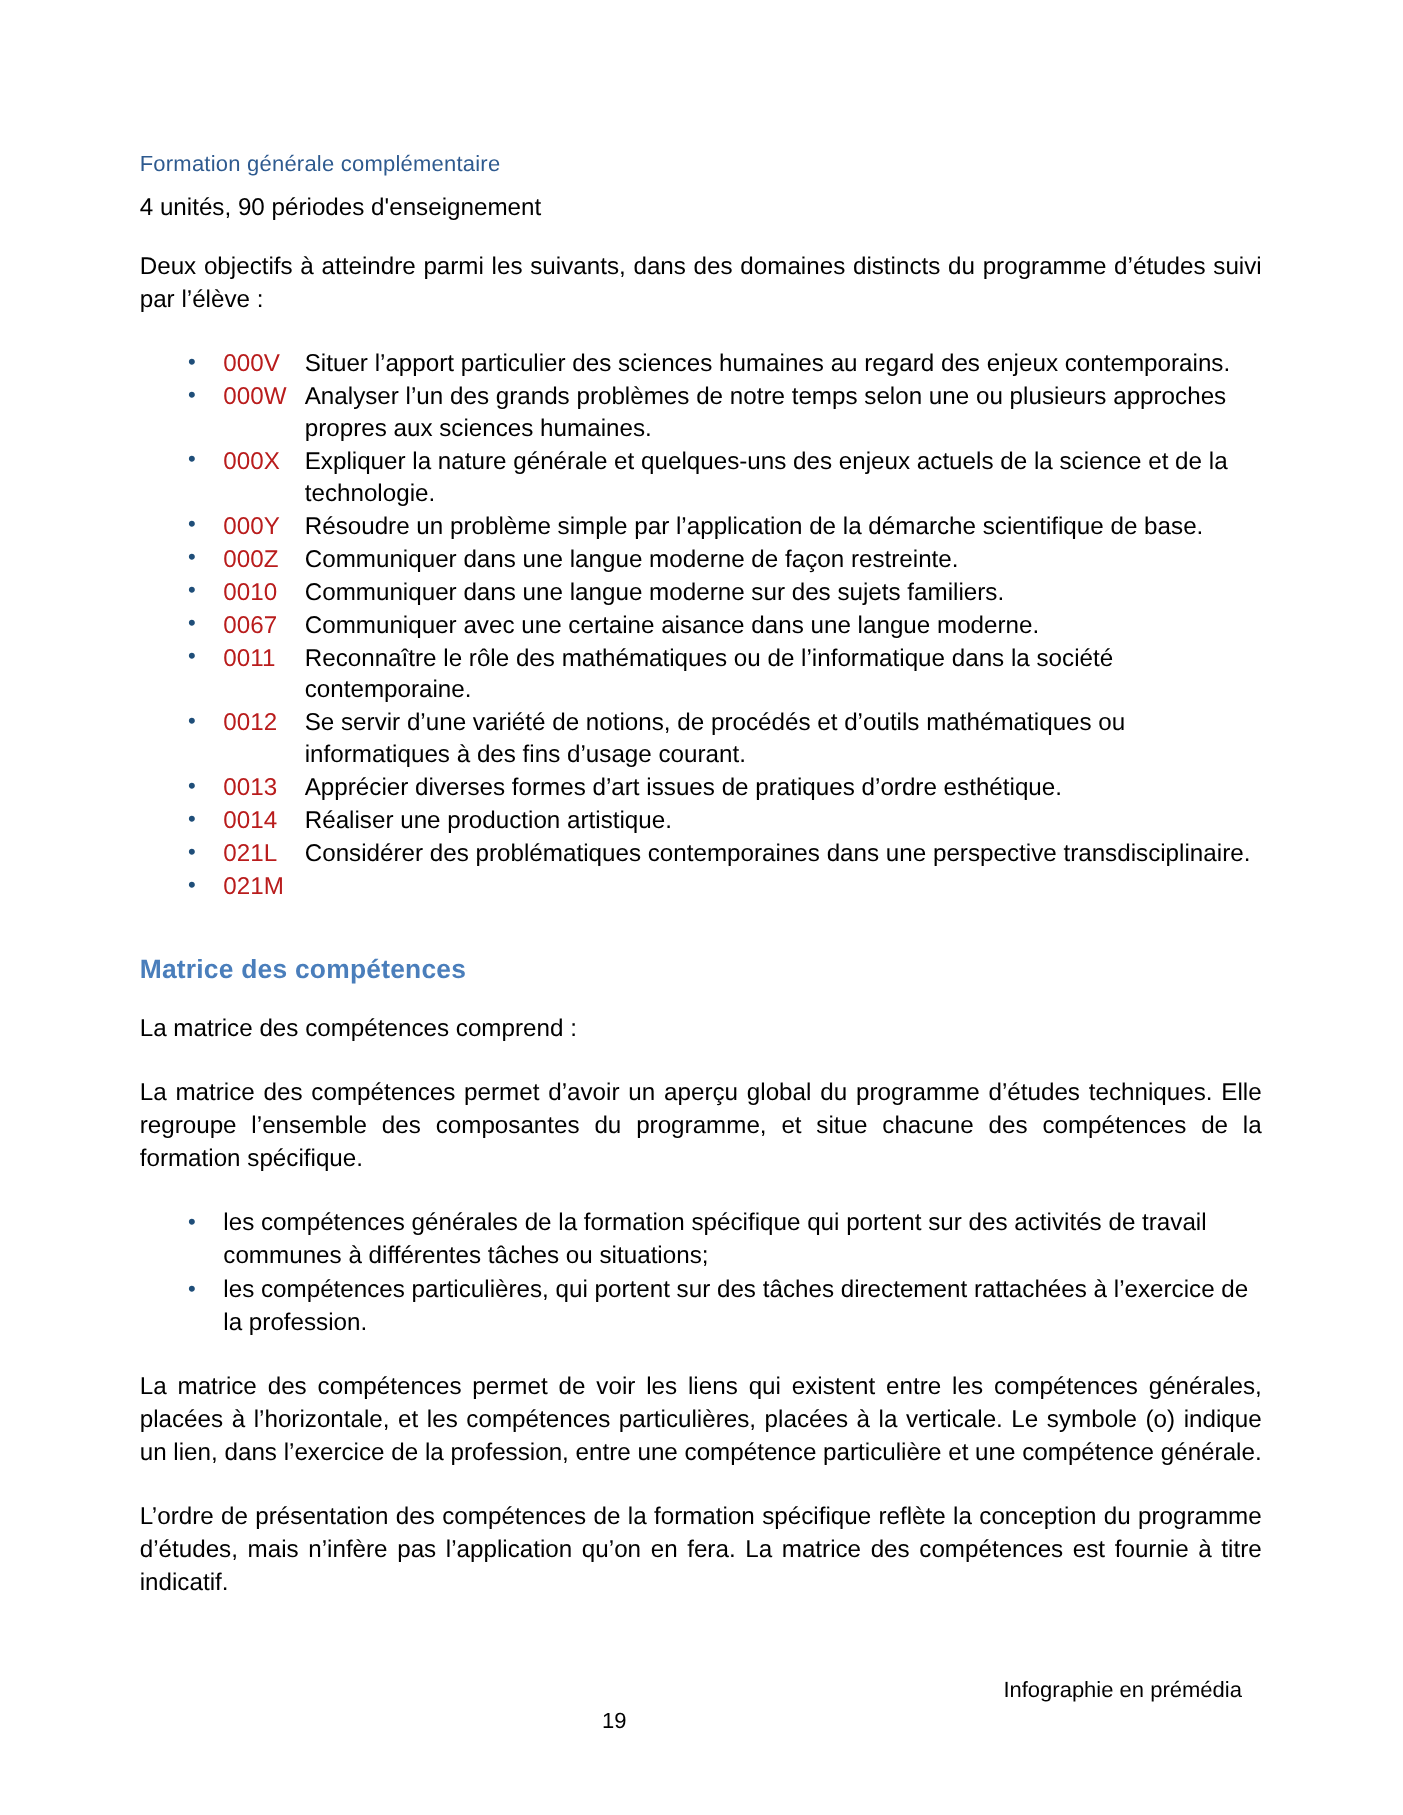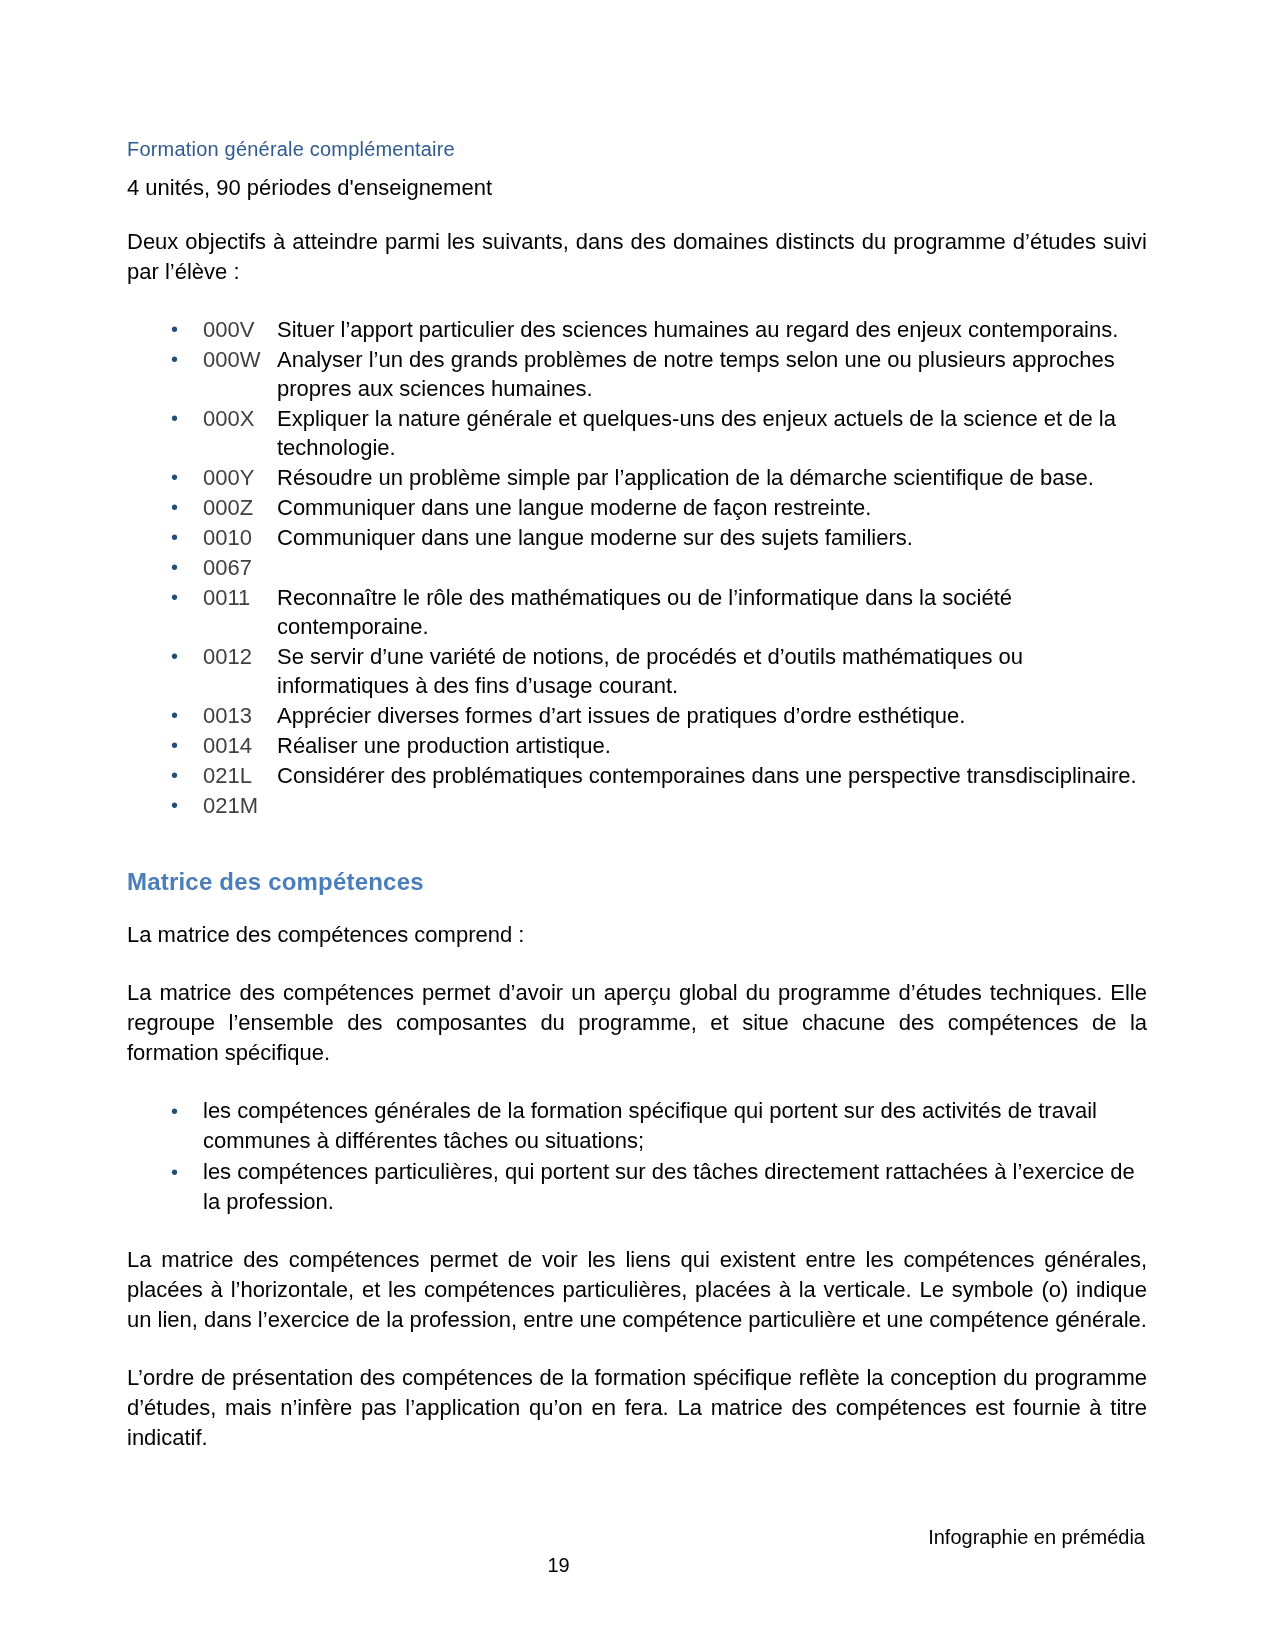--- a/index.html
+++ b/index.html
@@ -58,33 +58,33 @@
     margin-left: 44px;
     font-size: 22px;
     line-height: 30px;
     margin-bottom: 1px;
   }
   .bullet {
     color: #1f4e79;
     font-size: 20px;
     line-height: inherit;
   }
-  .code { color: #404040; }
+  .code { color: #b91c1c; }
   .h2 {
     font-size: 24px;
     font-weight: 700;
     color: #4a7ebb;
     margin-top: 48px;
     margin-bottom: 24px;
     letter-spacing: 0.2px;
   }
   .footer-right {
     position: absolute;
     top: 1526px;
-    right: 130px;
+    right: 146px;
     font-size: 20px;
     color: #000;
   }
   .footer-page {
     position: absolute;
     top: 1554px;
     left: 0;
     width: 1117px;
     text-align: center;
     font-size: 20px;
@@ -129,20 +129,21 @@
       <span>Communiquer dans une langue moderne de façon restreinte.</span>
     </li>
     <li>
       <span class="bullet">•</span>
       <span class="code">0010</span>
       <span>Communiquer dans une langue moderne sur des sujets familiers.</span>
     </li>
     <li>
       <span class="bullet">•</span>
       <span class="code">0067</span>
+      <span>Communiquer avec une certaine aisance dans une langue moderne.</span>
     </li>
     <li>
       <span class="bullet">•</span>
       <span class="code">0011</span>
       <span>Reconnaître le rôle des mathématiques ou de l’informatique dans la société contemporaine.</span>
     </li>
     <li>
       <span class="bullet">•</span>
       <span class="code">0012</span>
       <span>Se servir d’une variété de notions, de procédés et d’outils mathématiques ou informatiques à des fins d’usage courant.</span>

